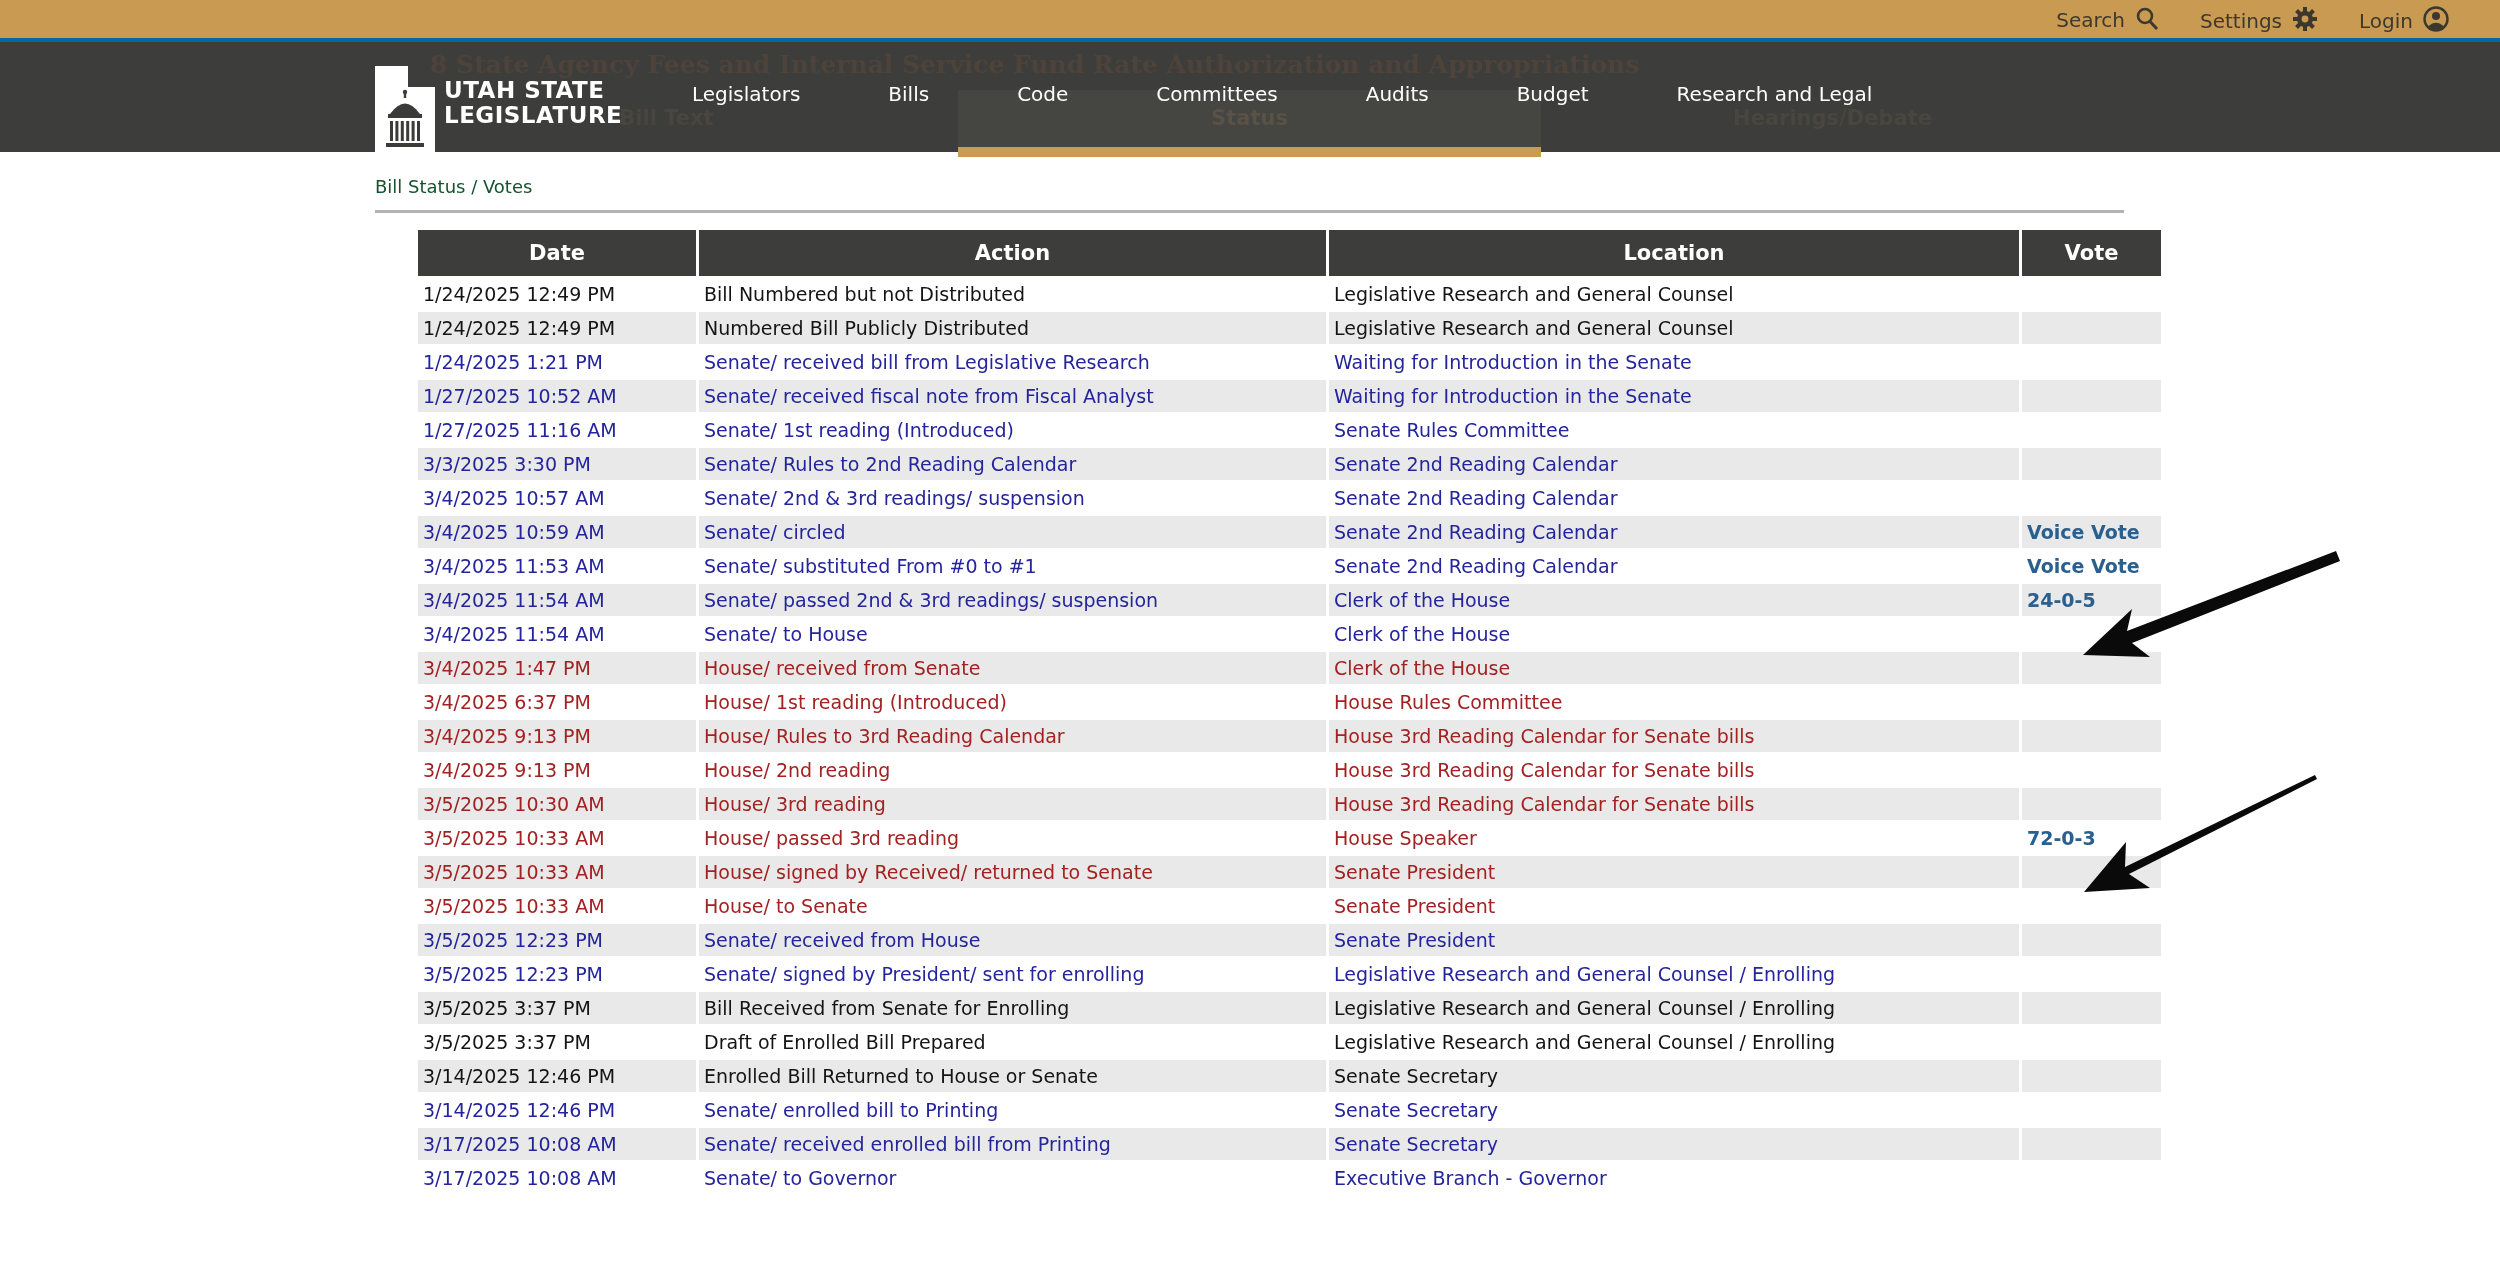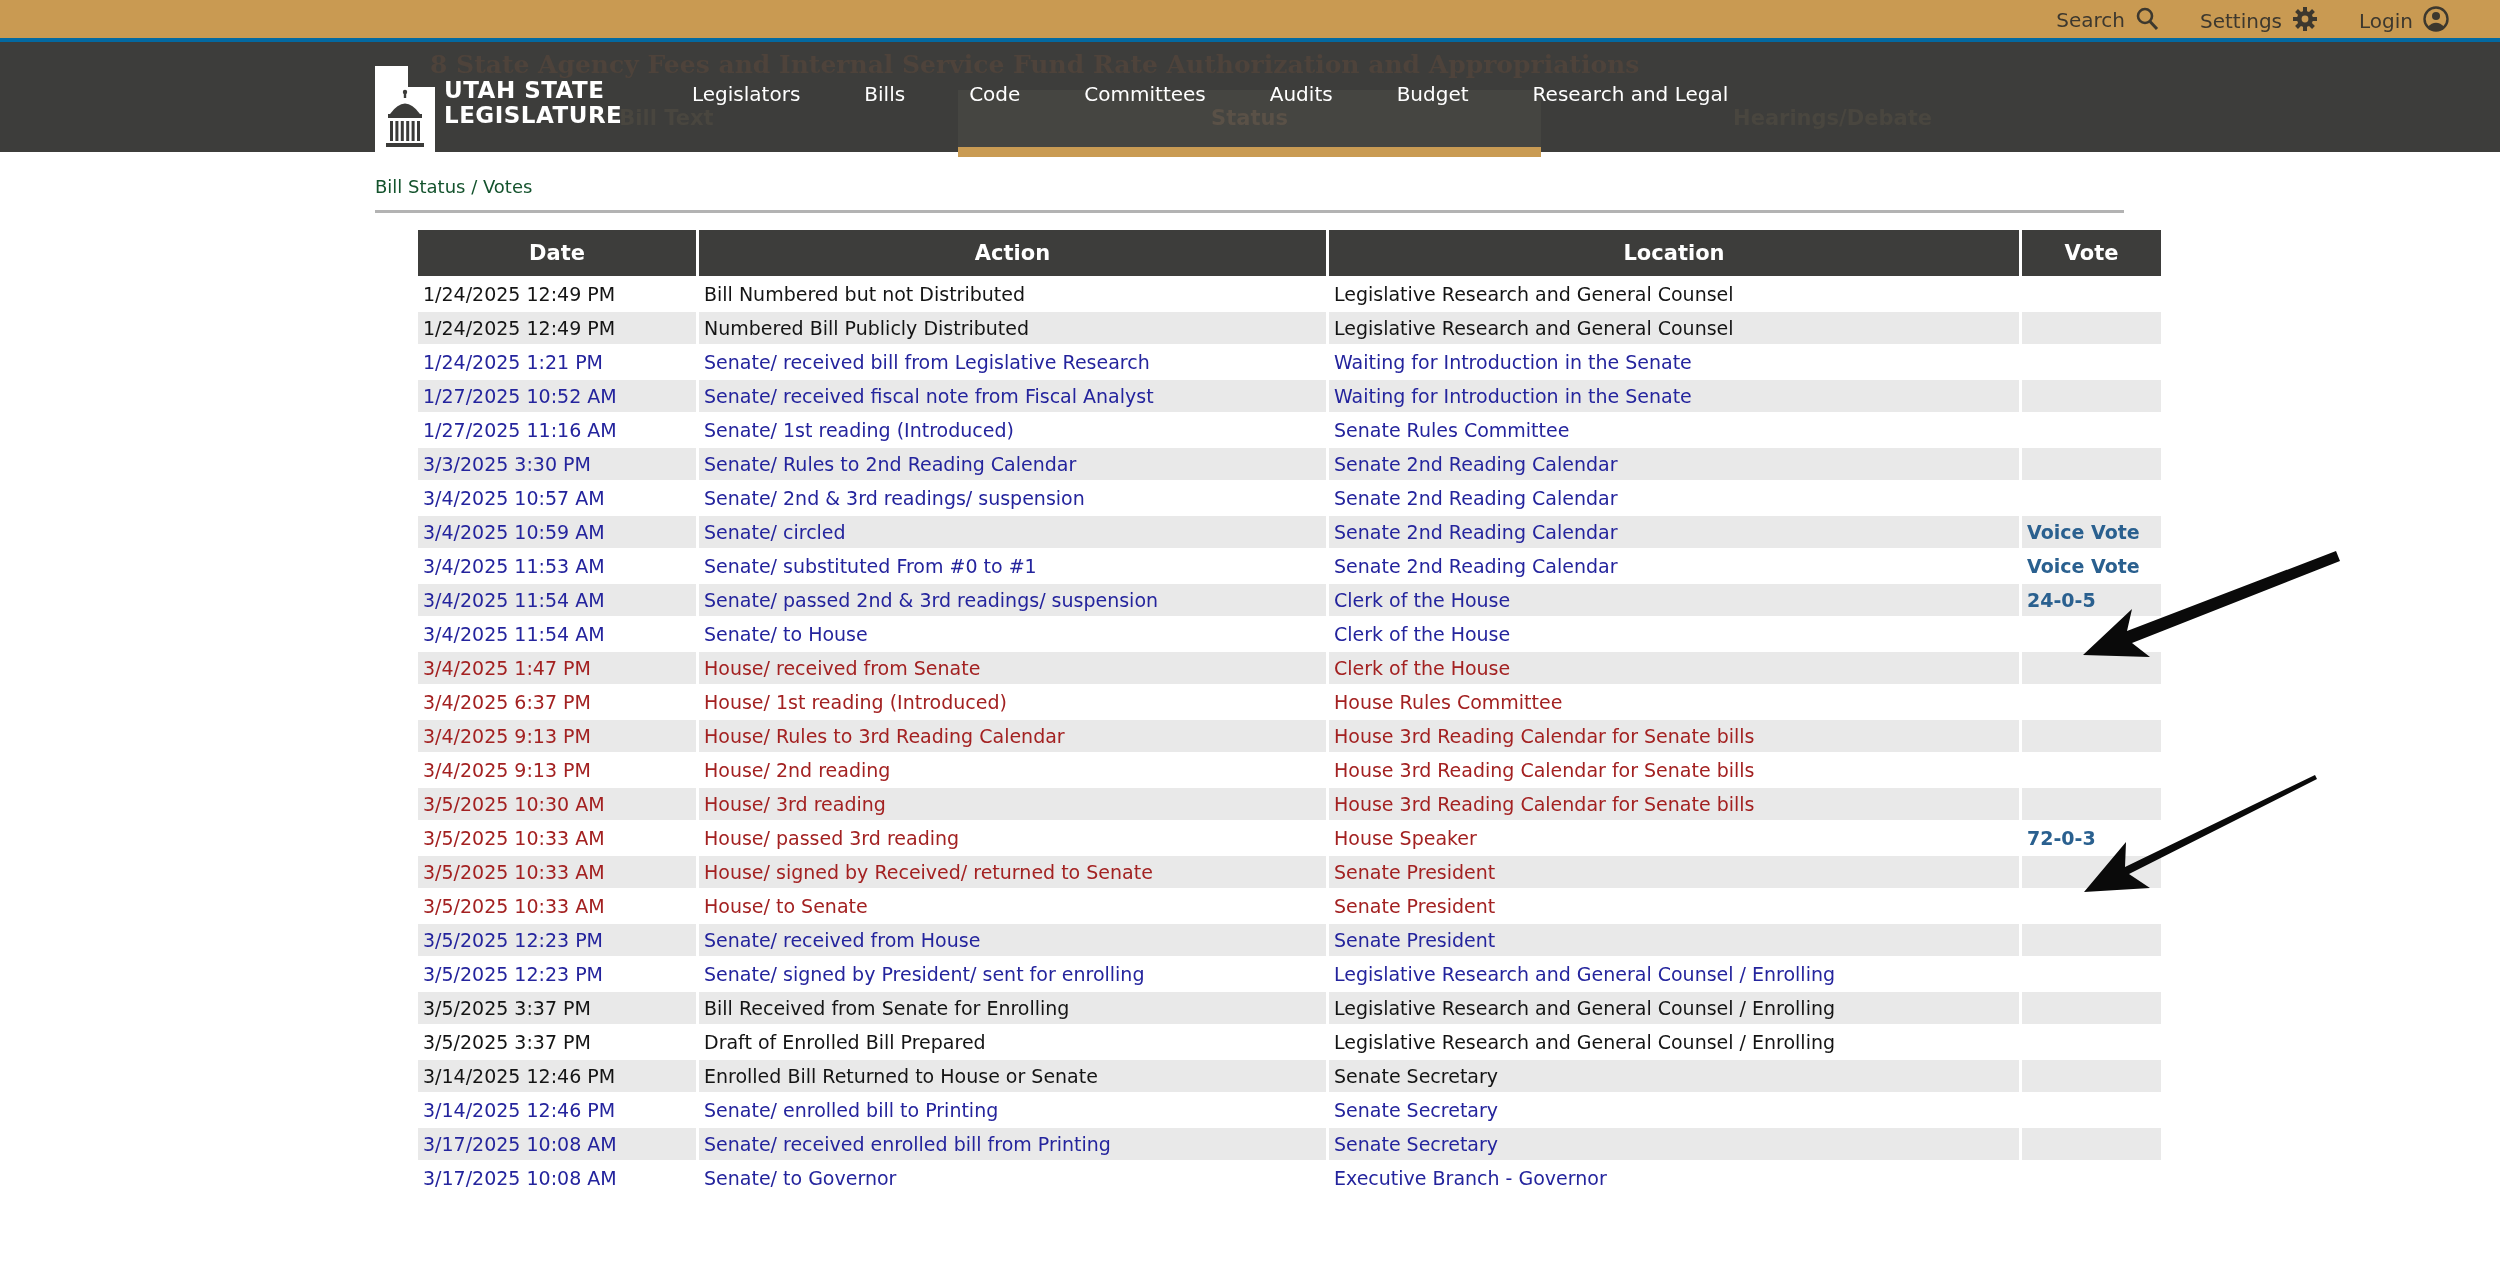--- a/index.html
+++ b/index.html
@@ -40,21 +40,21 @@
     background:#c99b53;z-index:6;
   }
   .logo{
     position:absolute;left:375px;top:24px;display:flex;gap:9px;z-index:3;cursor:pointer;
   }
   .logo-text{
     color:#ffffff;font-weight:bold;font-size:23px;line-height:25px;
     letter-spacing:0.5px;padding-top:12px;
   }
   .menu{
-    position:absolute;left:692px;top:40px;display:flex;gap:64px;z-index:3;
+    position:absolute;left:692px;top:40px;display:flex;gap:88px;z-index:3;
     color:#ffffff;font-size:20px;
   }
   .menu .menu-item{cursor:pointer;white-space:nowrap;}
   
   .page{position:absolute;top:152px;left:375px;width:1749px;}
   .page-heading{margin:0;padding-top:24px;font-size:18px;font-weight:normal;color:#14532d;}
   .rule{border:none;height:3px;background:#b3b3b3;margin:13px 0 0 0;}
   table.status{
     width:1749px;margin-top:15px;border-collapse:separate;border-spacing:3px 2px;
     table-layout:fixed;font-size:19px;margin-left:40px;

